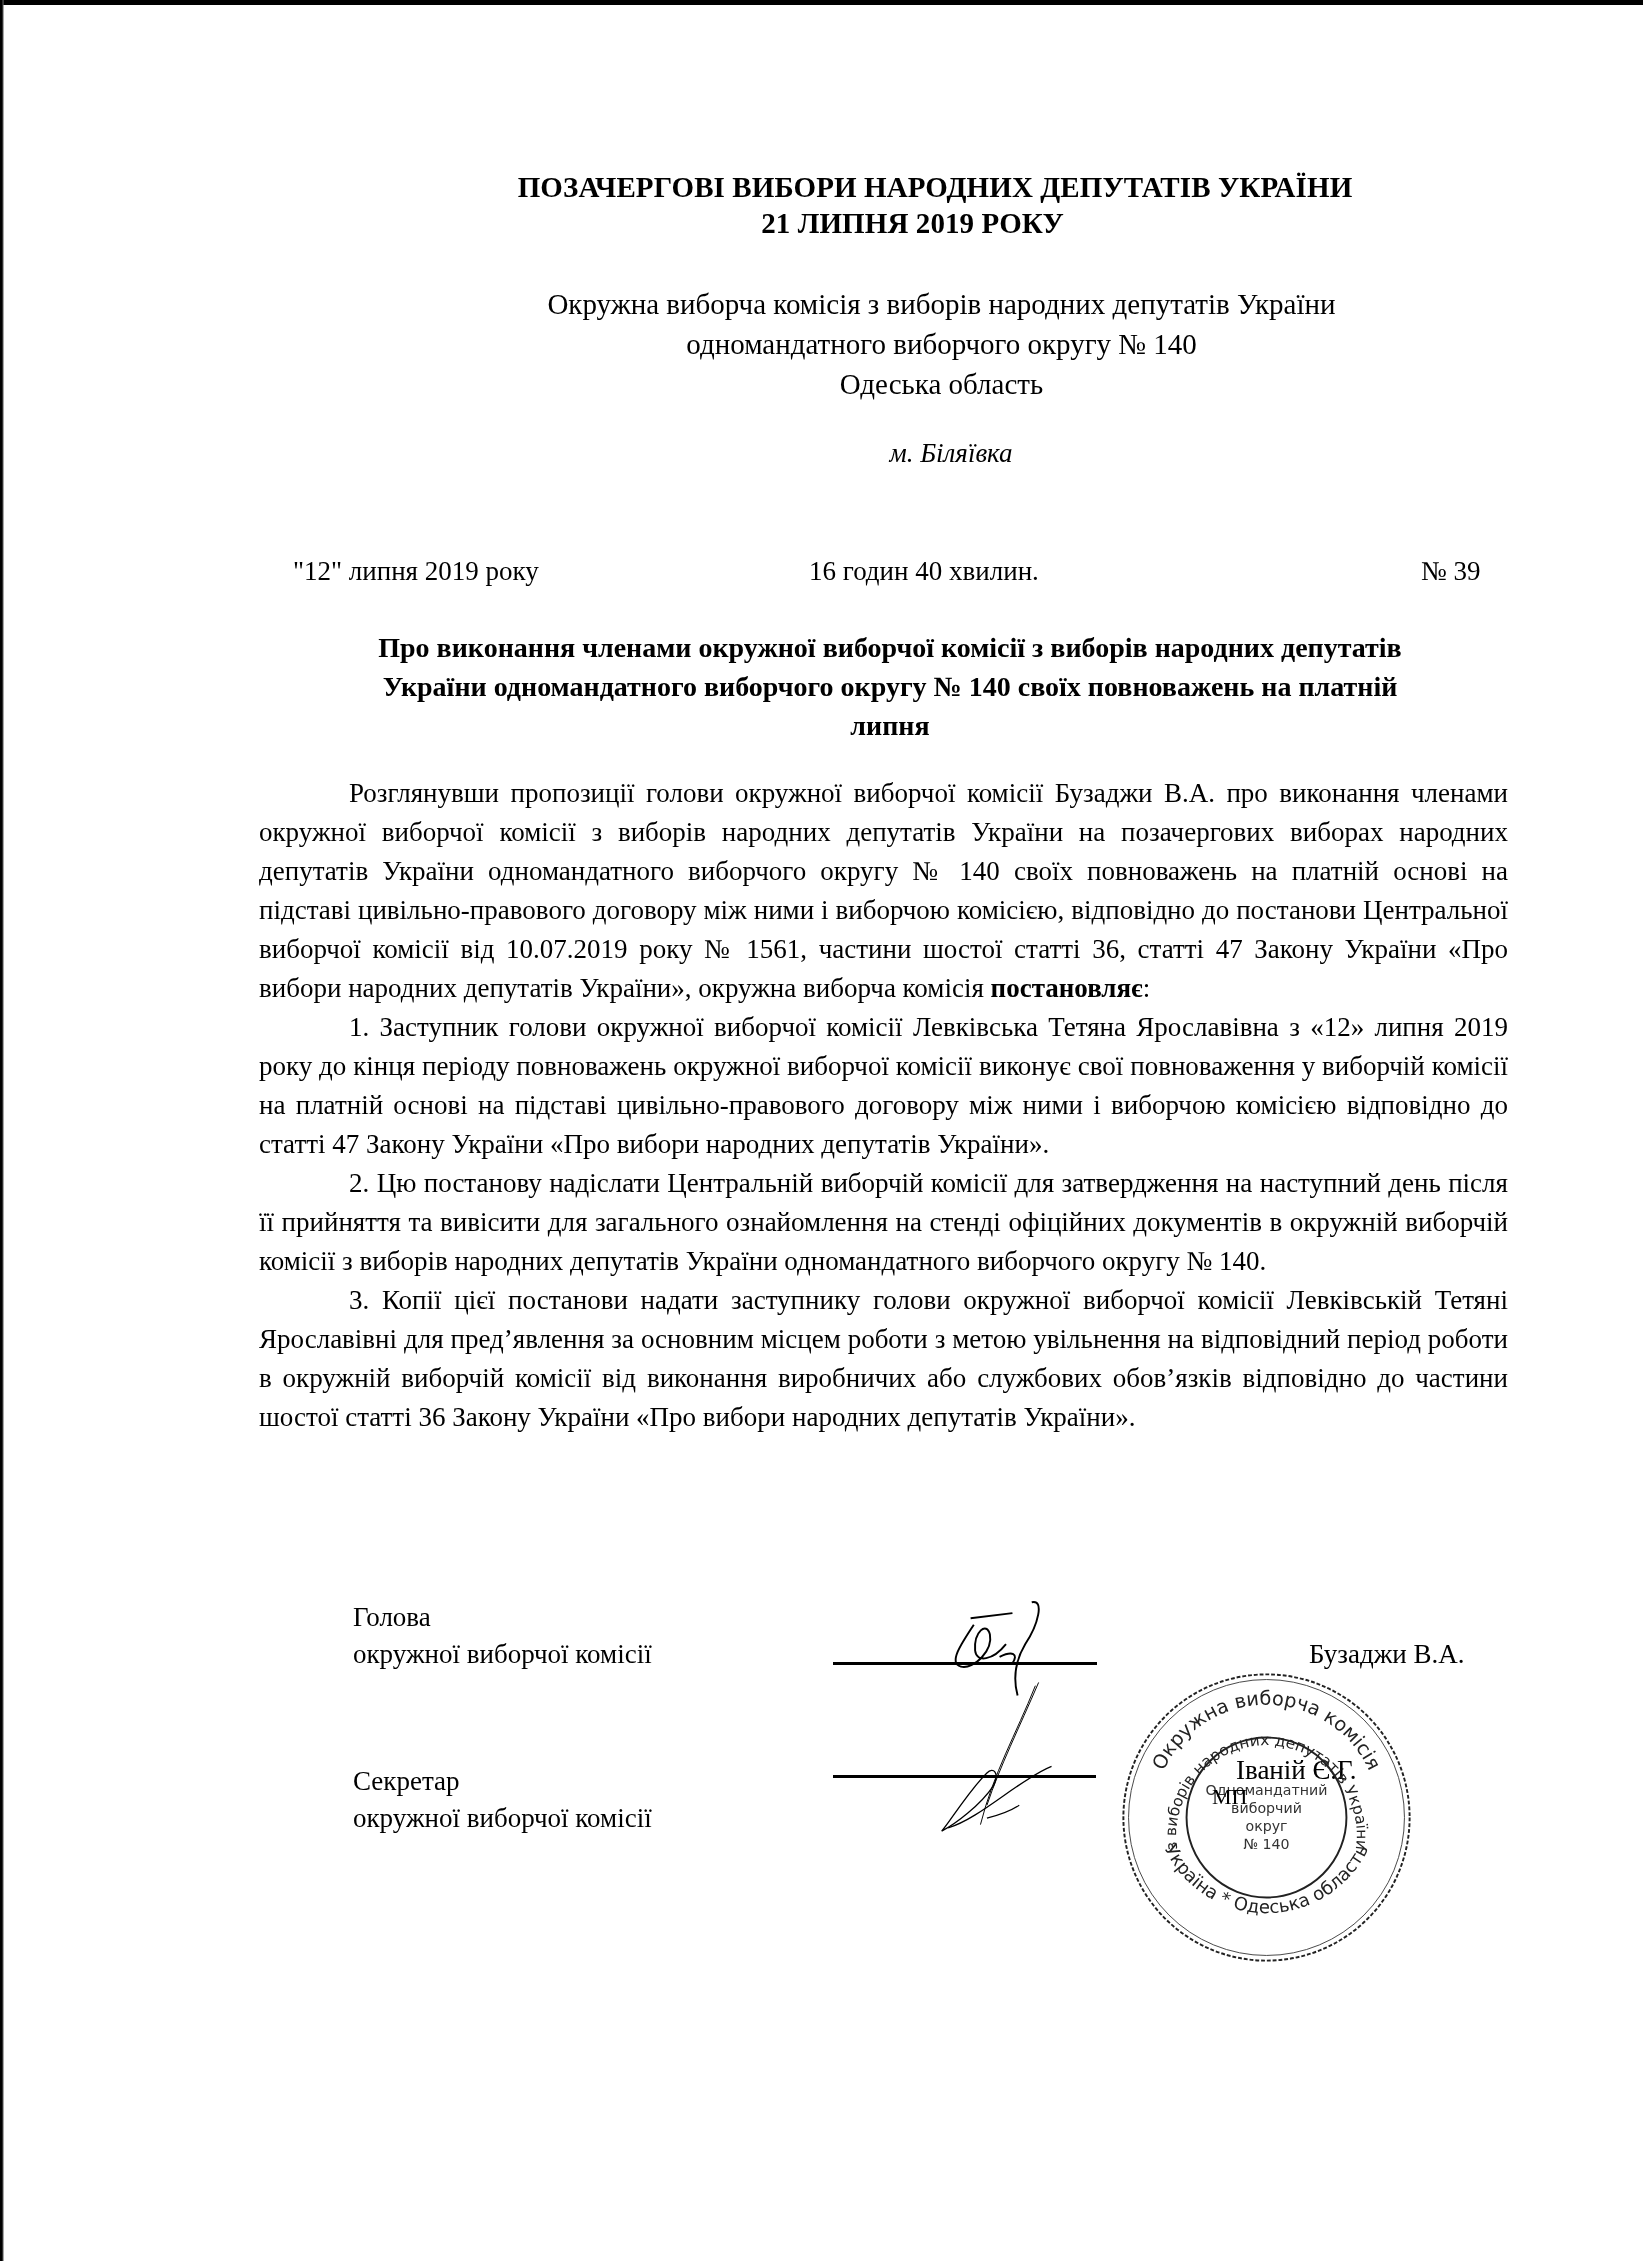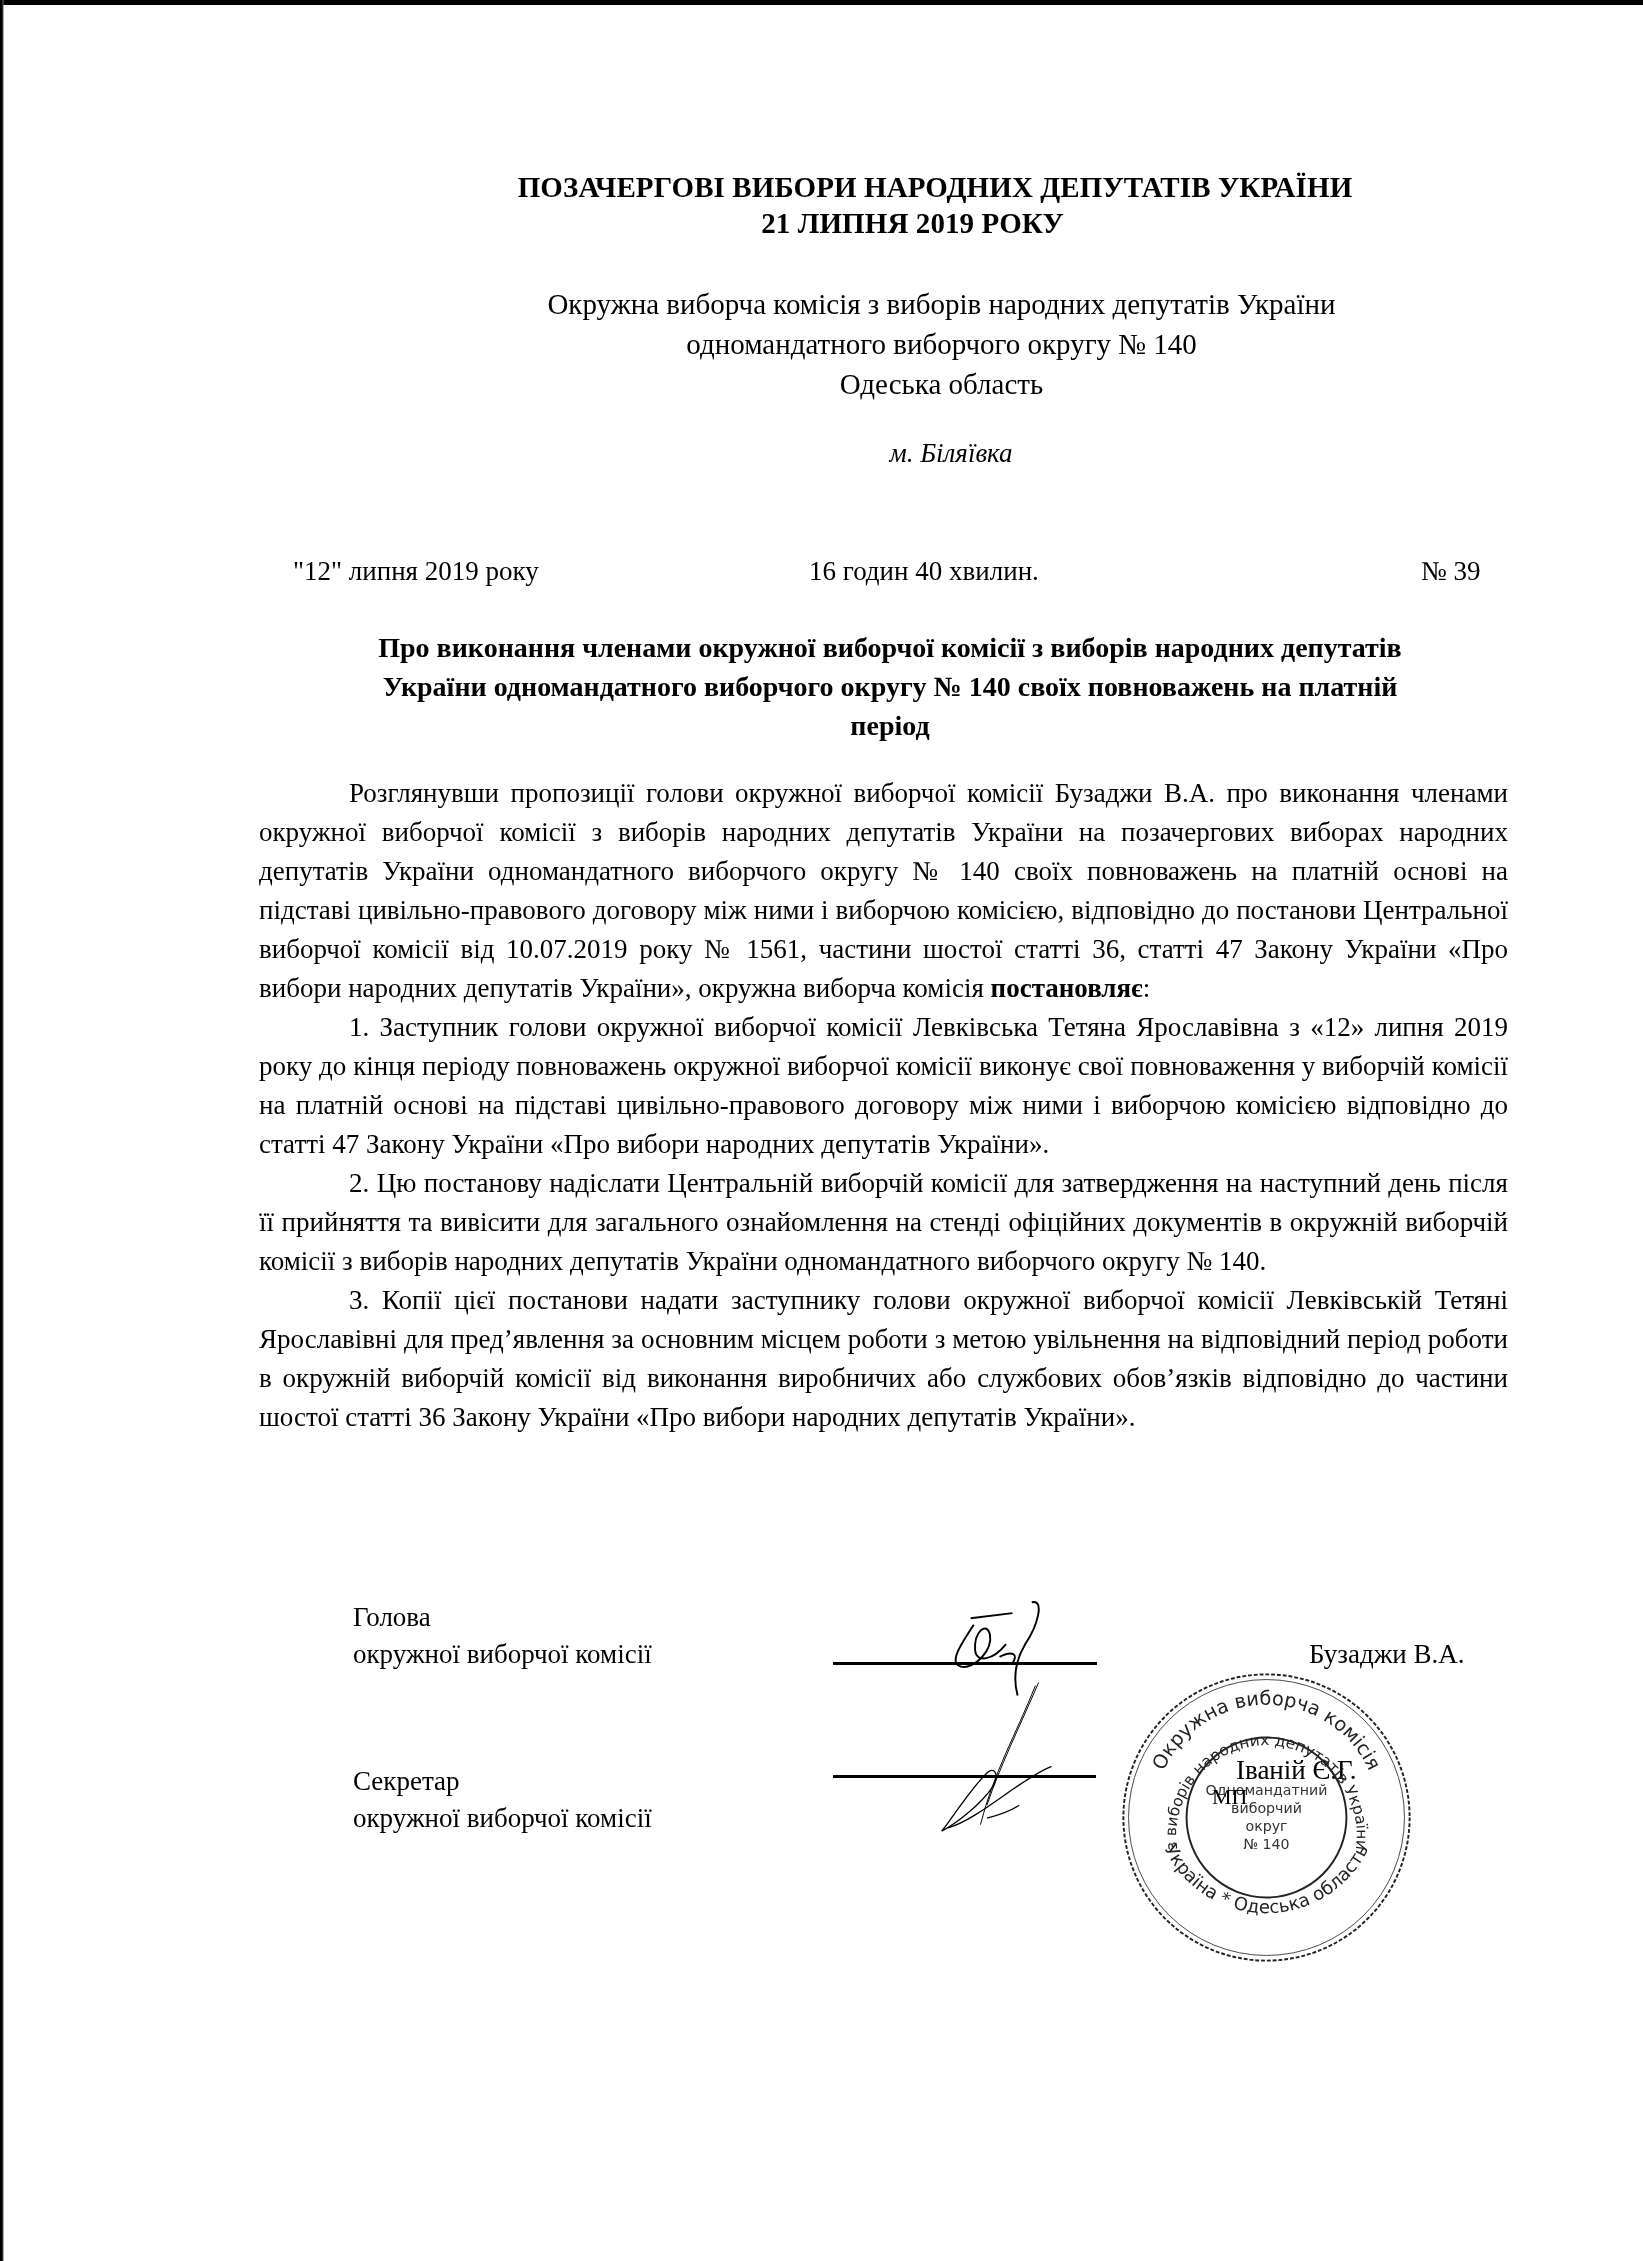--- a/index.html
+++ b/index.html
@@ -47,21 +47,21 @@
   <div class="city">м. Біляївка</div>
 </div>
 
 <div class="abs meta" style="left:293px; top:553px;">"12" липня 2019 року</div>
 <div class="abs meta" style="left:809px; top:553px;">16 годин 40 хвилин.</div>
 <div class="abs meta" style="left:1421px; top:553px;">№ 39</div>
 
 <div class="abs center subject" style="left:271px; top:628px; width:1238px;">
   <div>Про виконання членами окружної виборчої комісії з виборів народних депутатів</div>
   <div>України одномандатного виборчого округу № 140 своїх повноважень на платній</div>
-  <div>період</div>
+  <div>липня</div>
 </div>
 
 <div class="abs body-text" style="left:259px; top:774px; width:1249px;">
   <p class="indent"><span>Розглянувши пропозиції голови окружної виборчої комісії Бузаджи В.А. про виконання членами окружної виборчої комісії з виборів народних депутатів України на позачергових виборах народних депутатів України одномандатного виборчого округу № 140 своїх повноважень на платній основі на підставі цивільно-правового договору між ними і виборчою комісією, відповідно до постанови Центральної виборчої комісії від 10.07.2019 року № 1561, частини шостої статті 36, статті 47 Закону України «Про вибори народних депутатів України», окружна виборча комісія </span><span class="bold">постановляє</span><span>:</span></p>
   <p class="indent">1. Заступник голови окружної виборчої комісії Левківська Тетяна Ярославівна з «12» липня 2019 року до кінця періоду повноважень окружної виборчої комісії виконує свої повноваження у виборчій комісії на платній основі на підставі цивільно-правового договору між ними і виборчою комісією відповідно до статті 47 Закону України «Про вибори народних депутатів України».</p>
   <p class="indent">2. Цю постанову надіслати Центральній виборчій комісії для затвердження на наступний день після її прийняття та вивісити для загального ознайомлення на стенді офіційних документів в окружній виборчій комісії з виборів народних депутатів України одномандатного виборчого округу № 140.</p>
   <p class="indent">3. Копії цієї постанови надати заступнику голови окружної виборчої комісії Левківській Тетяні Ярославівні для пред’явлення за основним місцем роботи з метою увільнення на відповідний період роботи в окружній виборчій комісії від виконання виробничих або службових обов’язків відповідно до частини шостої статті 36 Закону України «Про вибори народних депутатів України».</p>
 </div>
 
 <div class="abs sig-label" style="left:353px; top:1599px;">

